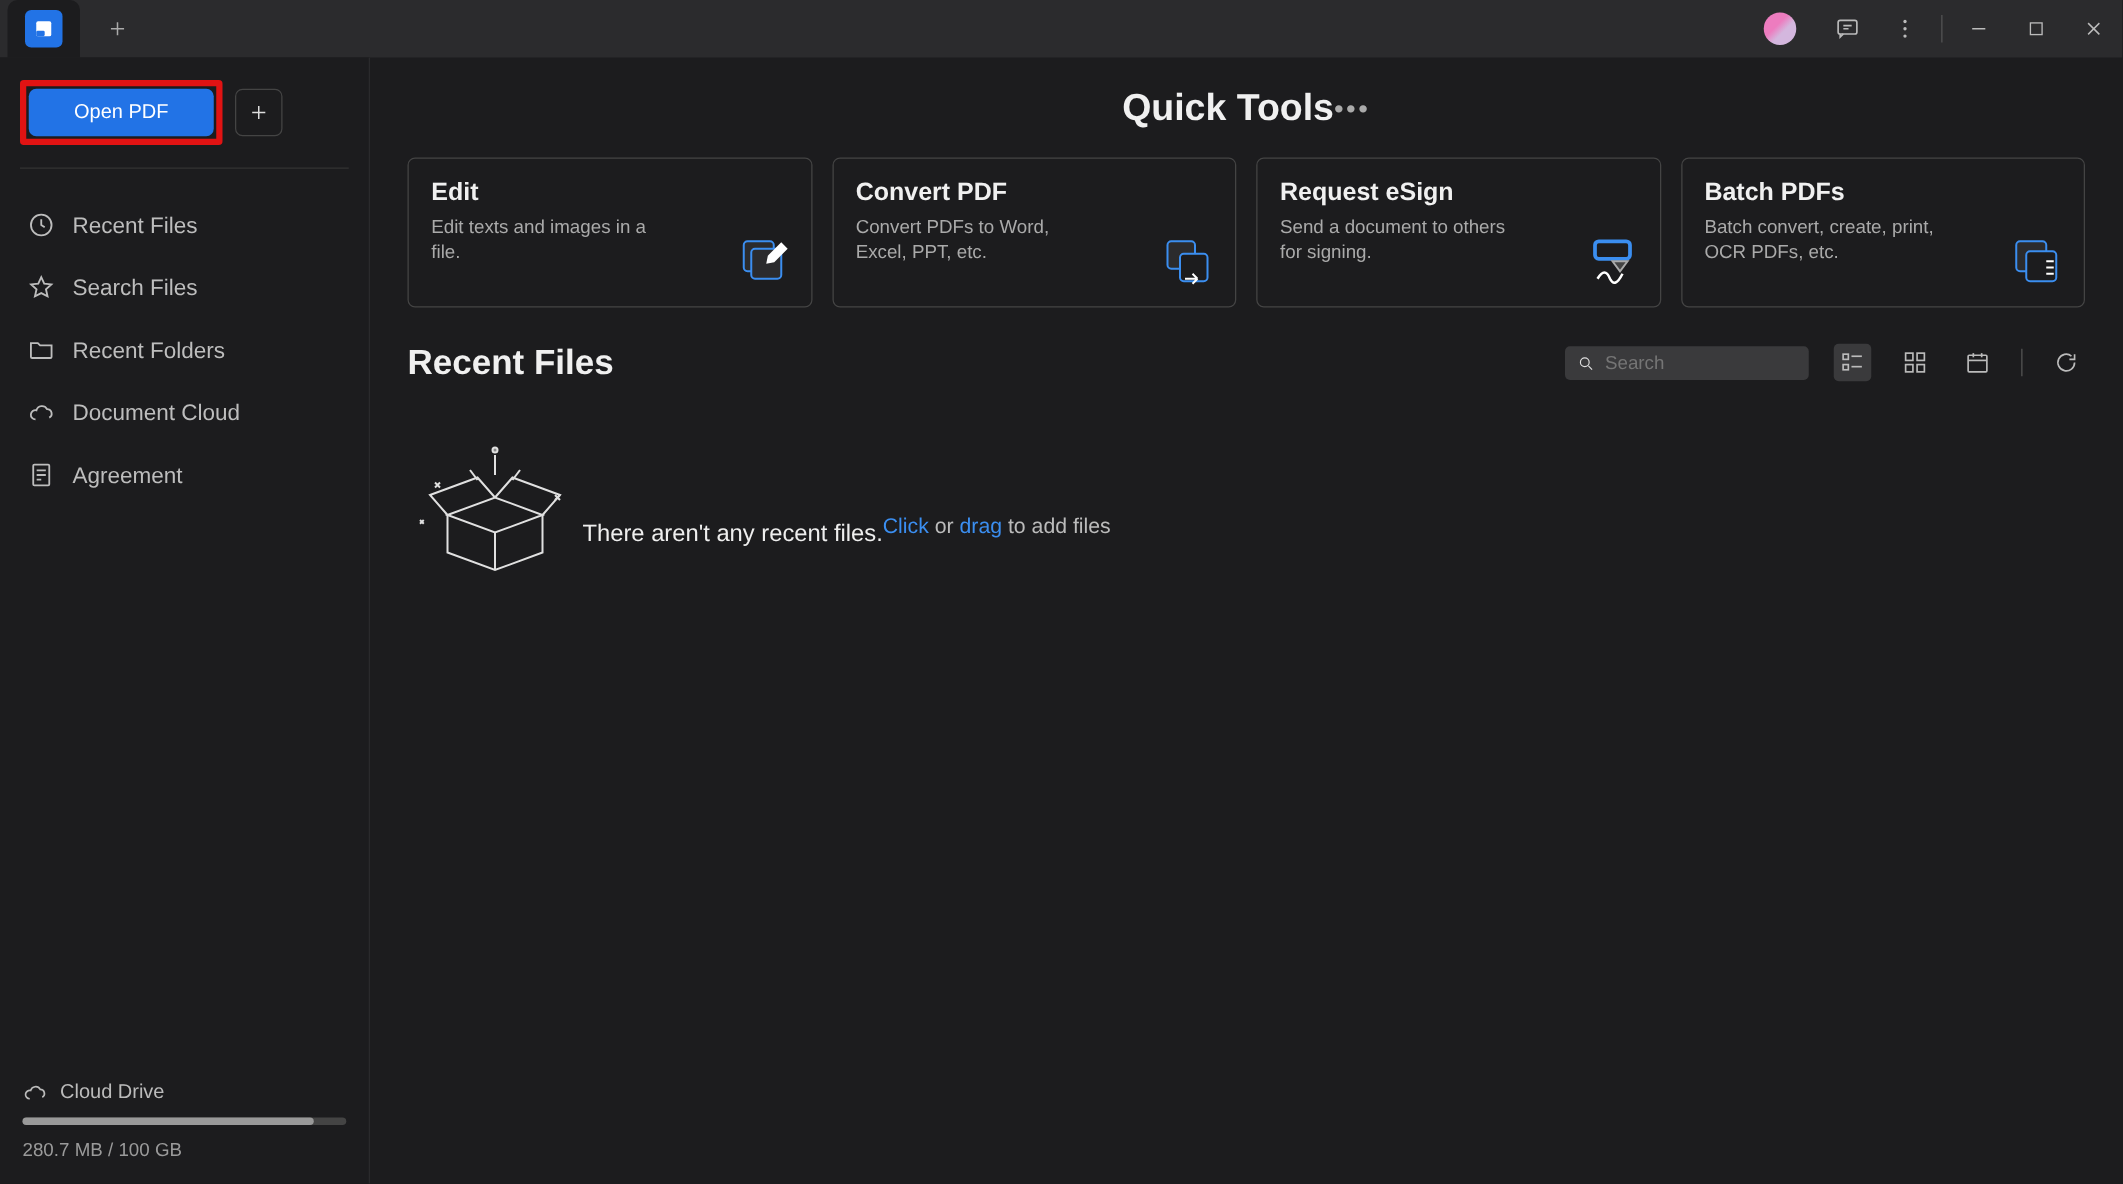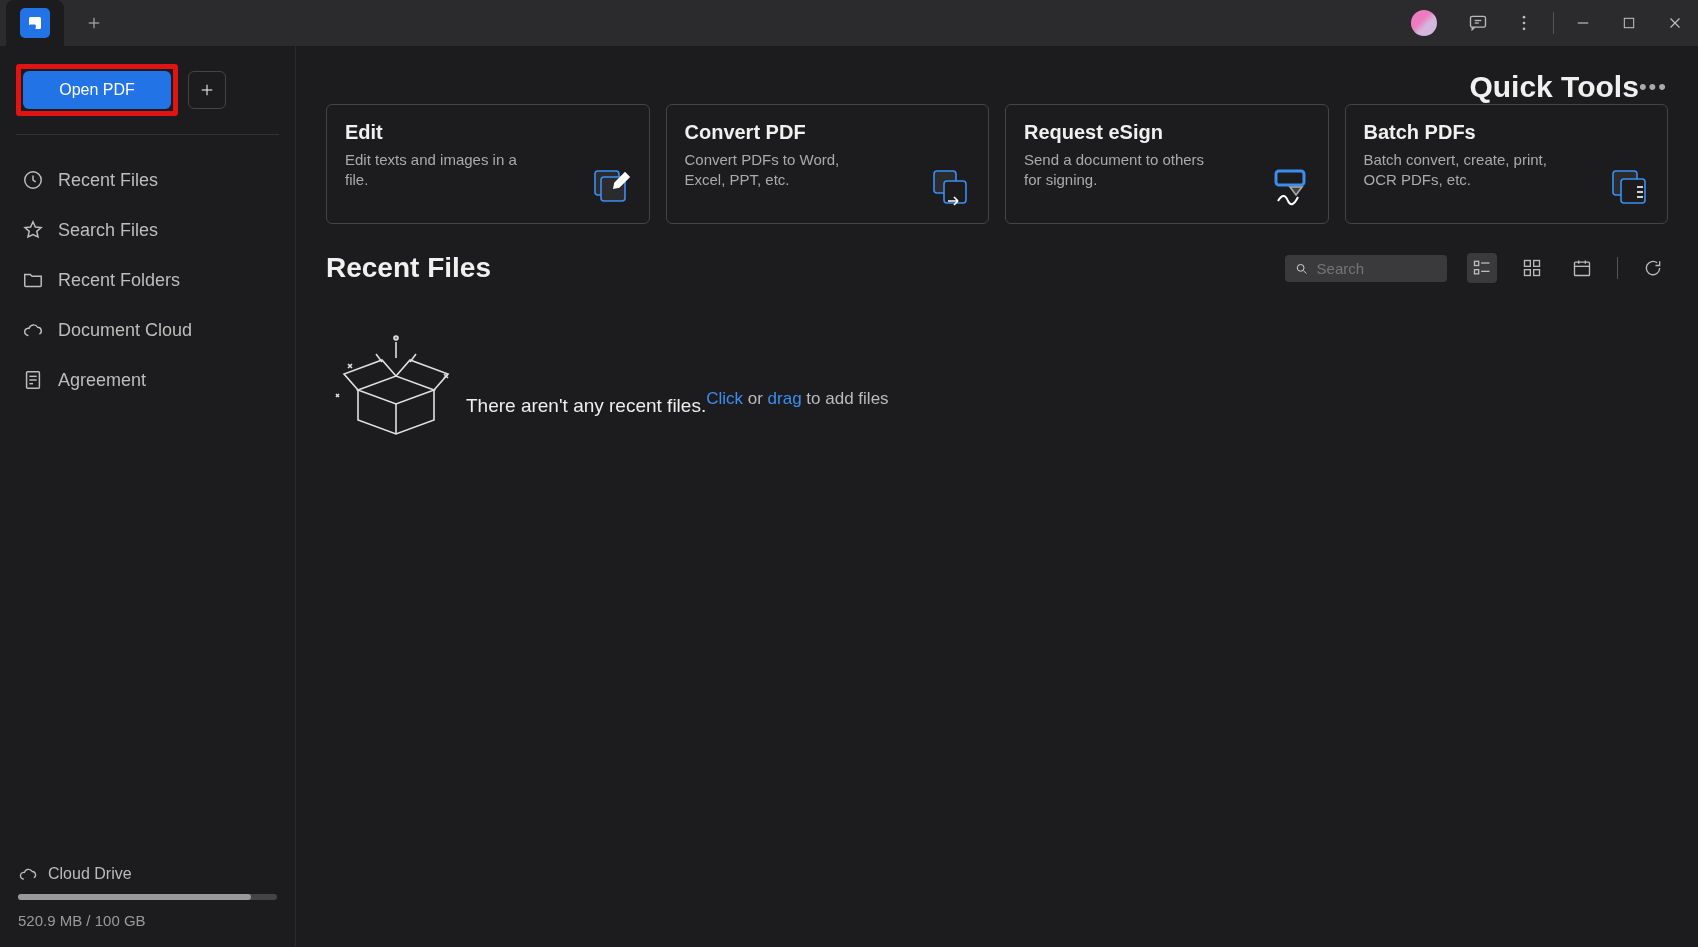--- a/index.html
+++ b/index.html
@@ -126,21 +126,22 @@
 }
 .cloud-text {
   margin-top: 12px; color: #9a9a9a; font-size: 15px;
 }
 .main-area {
   flex: 1;
   padding: 24px 30px 0 30px;
   overflow: hidden;
 }
 .qt-header {
-  display: flex; justify-content: flex-end; align-items: center;
+  display: flex; justify-content: center; align-items: center;
+  margin-bottom: 22px;
 }
 .qt-title {
   font-size: 30px; font-weight: 600; color: #f0f0f0;
 }
 .qt-more { color: #aaa; cursor: pointer; font-size: 22px; letter-spacing: 2px; }
 .qt-row {
   display: flex; gap: 16px;
 }
 .qt-card {
   flex: 1;
@@ -165,21 +166,21 @@
 }
 .rf-header {
   display: flex; justify-content: space-between; align-items: center;
   margin-top: 28px;
 }
 .rf-title { font-size: 28px; font-weight: 600; color: #f0f0f0; }
 .rf-toolbar { display: flex; align-items: center; gap: 20px; }
 .search-box {
   display: flex; align-items: flex-end; gap: 8px;
   background: #3a3a3c; border-radius: 4px;
-  padding: 5px 10px; width: 162px;
+  padding: 5px 10px; width: 195px;
 }
 .search-box input {
   background: transparent; border: none; outline: none;
   color: #ddd; font-size: 15px; width: 100%;
 }
 .search-box svg { width: 16px; height: 16px; }
 .rf-icon-btn {
   width: 30px; height: 30px;
   display: flex; align-items: center; justify-content: center;
   color: #bbb; cursor: pointer; border-radius: 4px;
@@ -308,21 +309,21 @@
     <div class="sidebar-bottom">
       <div class="cloud-row">
         <svg viewBox="0 0 24 24" width="20" height="20">
             <path d="M7 18a4 4 0 1 1 .8-7.9A5 5 0 0 1 17 9a4 4 0 0 1 2 7.5"></path>
           </svg>
         <span>Cloud Drive</span>
       </div>
       <div class="cloud-bar-track">
         <div class="cloud-bar-fill"></div>
       </div>
-      <div class="cloud-text">520.9 MB / 100 GB</div>
+      <div class="cloud-text">280.7 MB / 100 GB</div>
     </div>
   </div>
 
   <div class="main-area">
     <div class="qt-header">
       <div class="qt-title">Quick Tools</div>
       <div class="qt-more">•••</div>
     </div>
 
     <div class="qt-row">

